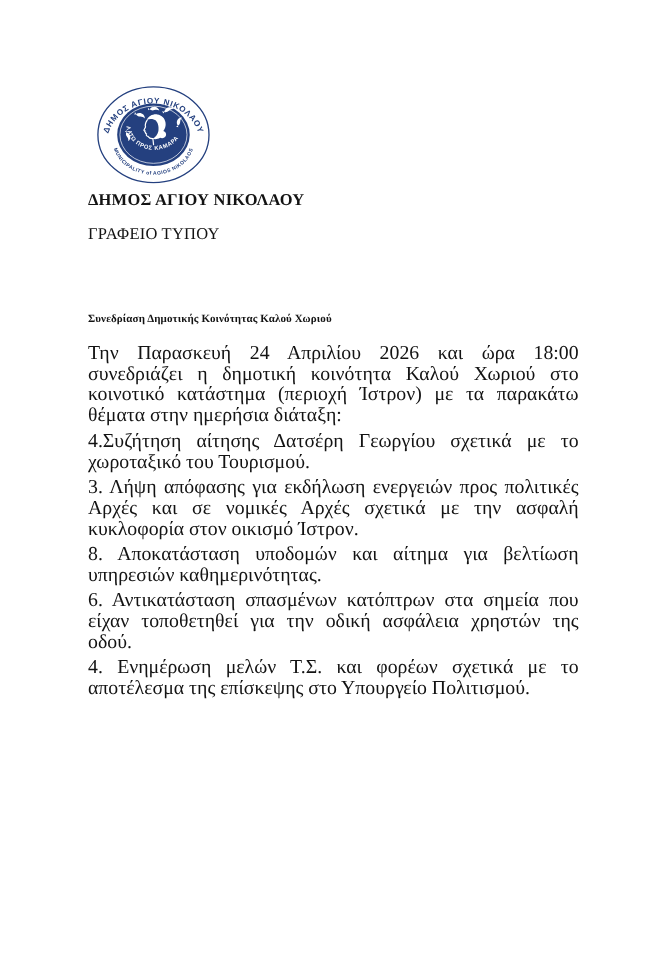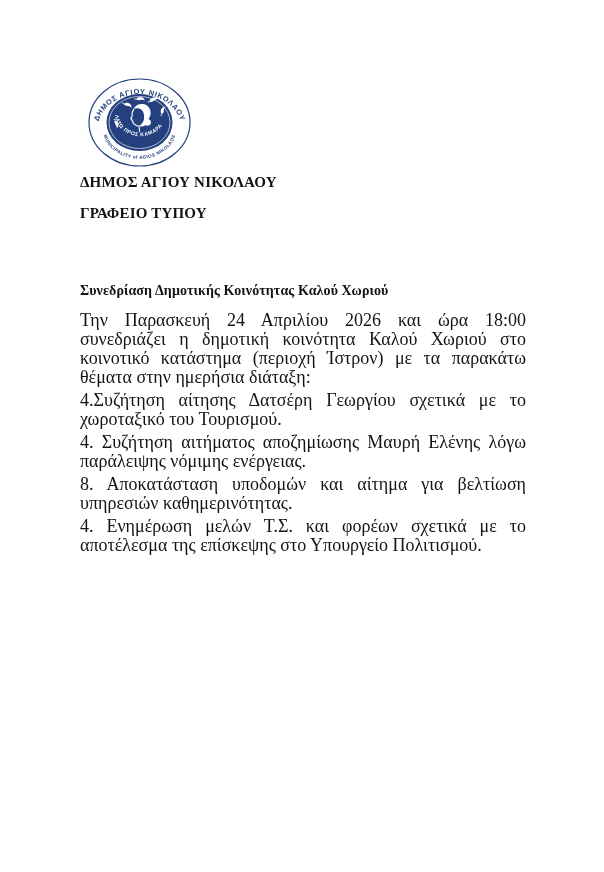--- a/index.html
+++ b/index.html
@@ -20,25 +20,25 @@
   }
   .org-line{
     font-size:15px;font-weight:bold;line-height:21px;
     letter-spacing:.2px;
   }
   .office-row{
     display:flex;justify-content:space-between;align-items:baseline;
     margin-top:10px;line-height:21px;
   }
   .office-label,.dateline{
-    font-size:15px;font-weight:bold;letter-spacing:.2px;
+    font-size:15px;font-weight:normal;letter-spacing:.2px;
   }
   .doc-title{
     margin-top:56px;
-    font-size:14px;font-weight:bold;line-height:21px;
+    font-size:10px;font-weight:bold;line-height:21px;
     letter-spacing:.1px;
   }
   .body-text{
     margin:0;
     font-size:18px;line-height:19px;
     text-align:justify;text-justify:inter-word;
   }
   .intro{margin-top:10px;}
   .agenda-item{margin-top:4px;}
   .seal-arc-text{
@@ -104,19 +104,20 @@
     <div class="office-row">
       <span class="office-label">ΓΡΑΦΕΙΟ ΤΥΠΟΥ</span>
     </div>
 
     <div class="doc-title">Συνεδρίαση Δημοτικής Κοινότητας Καλού Χωριού</div>
 
     <p class="body-text intro">Την Παρασκευή 24 Απριλίου 2026 και ώρα 18:00 συνεδριάζει η δημοτική κοινότητα Καλού Χωριού στο κοινοτικό κατάστημα (περιοχή Ίστρον) με τα παρακάτω θέματα στην ημερήσια διάταξη:</p>
 
     <div>
       <p class="body-text agenda-item">4.Συζήτηση αίτησης Δατσέρη Γεωργίου σχετικά με το χωροταξικό του Τουρισμού.</p>
-      <p class="body-text agenda-item">4. Συζήτηση αιτήματος αποζημίωσης Μαυρή Ελένης λόγω παράλειψης νόμιμης ενέργειας.</p>
+      <p class="body-text agenda-item">3. Λήψη απόφασης για εκδήλωση ενεργειών προς πολιτικές Αρχές και σε νομικές Αρχές σχετικά με την ασφαλή κυκλοφορία στον οικισμό Ίστρον.</p>
       <p class="body-text agenda-item">8. Αποκατάσταση υποδομών και αίτημα για βελτίωση υπηρεσιών καθημερινότητας.</p>
+      <p class="body-text agenda-item">6. Αντικατάσταση σπασμένων κατόπτρων στα σημεία που είχαν τοποθετηθεί για την οδική ασφάλεια χρηστών της οδού.</p>
       <p class="body-text agenda-item">4. Ενημέρωση μελών Τ.Σ. και φορέων σχετικά με το αποτέλεσμα της επίσκεψης στο Υπουργείο Πολιτισμού.</p>
     </div>
 
   </div>
 </div>
 
 </body></html>

